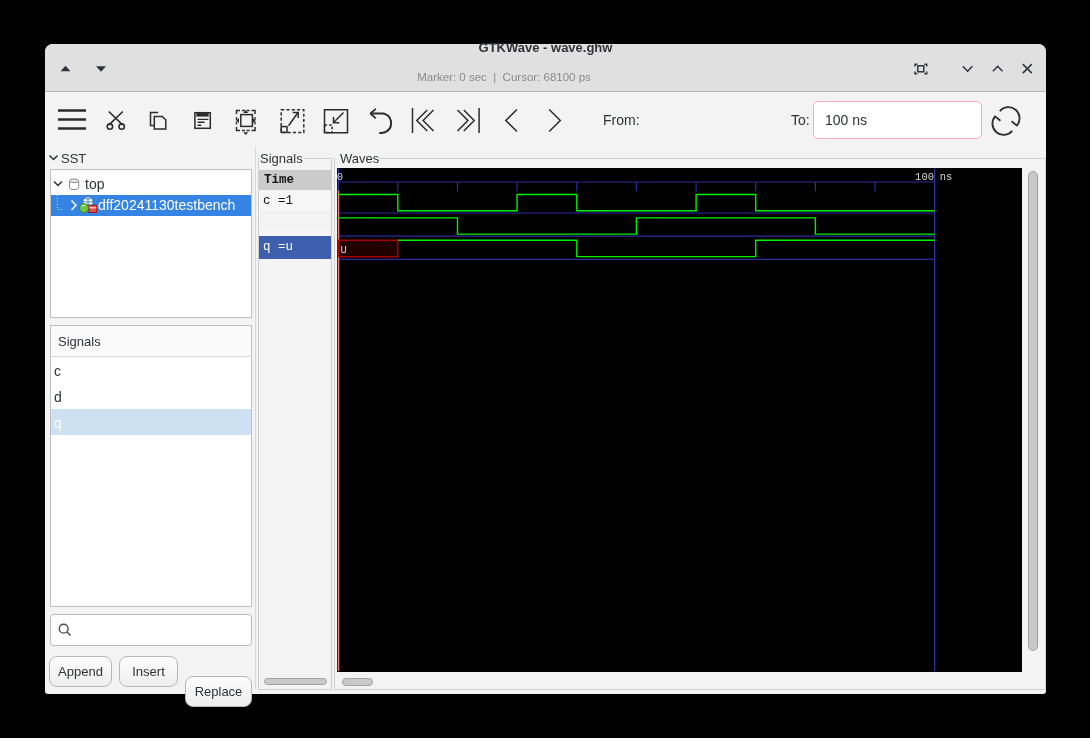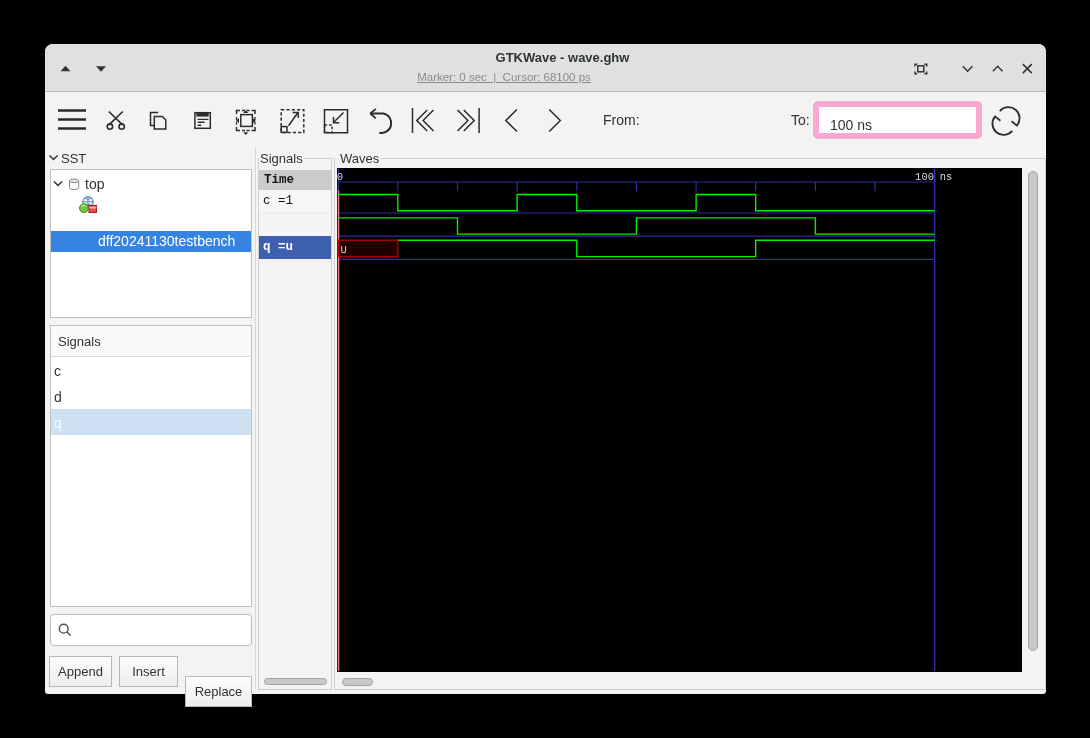--- a/index.html
+++ b/index.html
@@ -4,58 +4,58 @@
 <style>
 * { margin:0; padding:0; box-sizing:border-box; }
 html,body { width:1090px; height:738px; background:#000; overflow:hidden; }
 #page { position:relative; width:1090px; height:738px; background:#000;
   font-family:"Liberation Sans", sans-serif; }
 .abs { position:absolute; }
 #win { left:45px; top:44px; width:1001px; height:650px; background:#f3f3f3;
   border-radius:8px 8px 3px 3px; }
 #titlebar { left:45px; top:44px; width:1001px; height:48px; background:#e0e0e0;
   border-bottom:1px solid #b9b9b9; border-radius:8px 8px 0 0; }
-#title { left:45px; top:50px; width:1001px; text-align:center; font-size:13px;
-  font-weight:bold; color:#2e3436;margin-left:17px; }
+#title { left:45px; top:40px; width:1001px; text-align:center; font-size:13px;
+  font-weight:bold; color:#2e3436; }
 #subtitle { left:45px; top:71px; width:918px; text-align:center; font-size:11.5px;
-  color:#8a8a8a;text-decoration:underline; }
+  color:#8a8a8a; }
 .label { font-size:13px; color:#2e3436; }
 
 #treebox { left:50px; top:169px; width:202px; height:149px; background:#fff;
   border:1px solid #bfbfbf; }
 #row-top { left:51px; top:173px; width:200px; height:22px; }
 #row-top span { position:absolute; left:34px; top:3px; font-size:14px; color:#2e3436; }
-#row-sel { left:51px; top:195px; width:200px; height:21px; background:#3584e4;margin-top:36px; }
+#row-sel { left:51px; top:195px; width:200px; height:21px; background:#3584e4; }
 #row-sel span { position:absolute; left:47px; top:2px; font-size:14px; color:#fff; }
 #sigbox { left:50px; top:325px; width:202px; height:282px; background:#fff;
   border:1px solid #bfbfbf; }
 #sighead { left:50px; top:325px; width:202px; height:32px; background:#fafafa;
   border:1px solid #bfbfbf; border-bottom:1px solid #dadada; }
 #sighead span { position:absolute; left:7px; top:8px; font-size:13px; color:#2e3436; }
 .lrow { position:absolute; left:51px; width:200px; height:26px; font-size:14px;
   color:#2e3436; }
 .lrow span { position:absolute; left:3px; top:6px; }
 #q-sel { background:#cde1f3; color:#fbfdfe; }
 #searchbox { left:50px; top:614px; width:202px; height:32px; background:#fff;
   border:1px solid #b9b9b9; border-radius:4px; }
 .btn { position:absolute; top:656px; height:31px; background:linear-gradient(#fdfdfd,#ededed);
-  border:1px solid #b7b7b7; border-radius:0; font-size:13px; color:#2e3436;
+  border:1px solid #b7b7b7; border-radius:8px; font-size:13px; color:#2e3436;
   text-align:center; line-height:29px; }
 
 .framev { position:absolute; width:1px; background:#cfcfcf; }
 .frameh { position:absolute; height:1px; background:#cfcfcf; }
 #timehead { left:259px; top:170px; width:72px; height:36px; background:#cbcbcb; }
 #timehead span { position:absolute; left:5px; top:3px; font-size:12.5px; font-weight:bold;
   color:#161616; font-family:"Liberation Mono", monospace; }
 .srow { position:absolute; left:259px; width:72px; height:23px; background:#f6f6f6;
   border-bottom:1px solid #ececec; font-family:"Liberation Mono", monospace;
   font-size:12.5px; color:#111; }
 .srow span { position:absolute; left:4px; top:4px; }
 #qrow { background:#3d5fae; border-bottom:none; }
-#qrow span { color:#fff;font-weight:bold; }
+#qrow span { color:#fff; }
 
 #canvas { left:337px; top:168px; width:685px; height:504px; background:#000; }
 
 .pill { position:absolute; background:#c9c9c9; border:1px solid #a2a2a2; border-radius:5px; }
 </style>
 </head>
 <body>
 <div id="page">
   <div class="abs" id="win"></div>
   <div class="abs" id="titlebar"></div>
@@ -141,21 +141,21 @@
       </g>
 
       <g stroke-width="1.8">
         <path d="M999.8,111.1 A 11,11 0 0 1 1016.9,125.6 L 1011.6,121.2"></path>
         <path d="M1012.2,130.9 A 11,11 0 0 1 995.1,116.4 L 1000.4,120.8"></path>
       </g>
     </g>
   </svg>
   <div class="abs" style="left:579px;top:112px;font-size:14px;color:#2e3436;margin-left:24px;">From:</div>
   <div class="abs" style="left:791px;top:112px;font-size:14px;color:#2e3436;">To:</div>
-  <div class="abs" style="left:813px;top:101px;width:169px;height:38px;background:#fff;border:6px solid #f9a8d4;border-radius:5px;font-size:14px;color:#2e3436;line-height:36px;padding-left:11px;">100 ns</div>
+  <div class="abs" style="left:813px;top:101px;width:169px;height:38px;background:#fff;border:1px solid #f9a8d4;border-radius:5px;font-size:14px;color:#2e3436;line-height:36px;padding-left:11px;">100 ns</div>
 
   <svg class="abs" style="left:48px;top:152px;" width="12" height="12" viewBox="0 0 12 12">
     <polyline points="1.5,3.5 5.5,7.5 9.5,3.5" stroke="#2e3436" stroke-width="1.5" fill="none"></polyline>
   </svg>
   <div class="abs label" style="left:61px;top:151px;">SST</div>
 
   <div class="abs" id="treebox"></div>
   <div class="abs" id="row-top">
       <span>top</span>
     </div>

